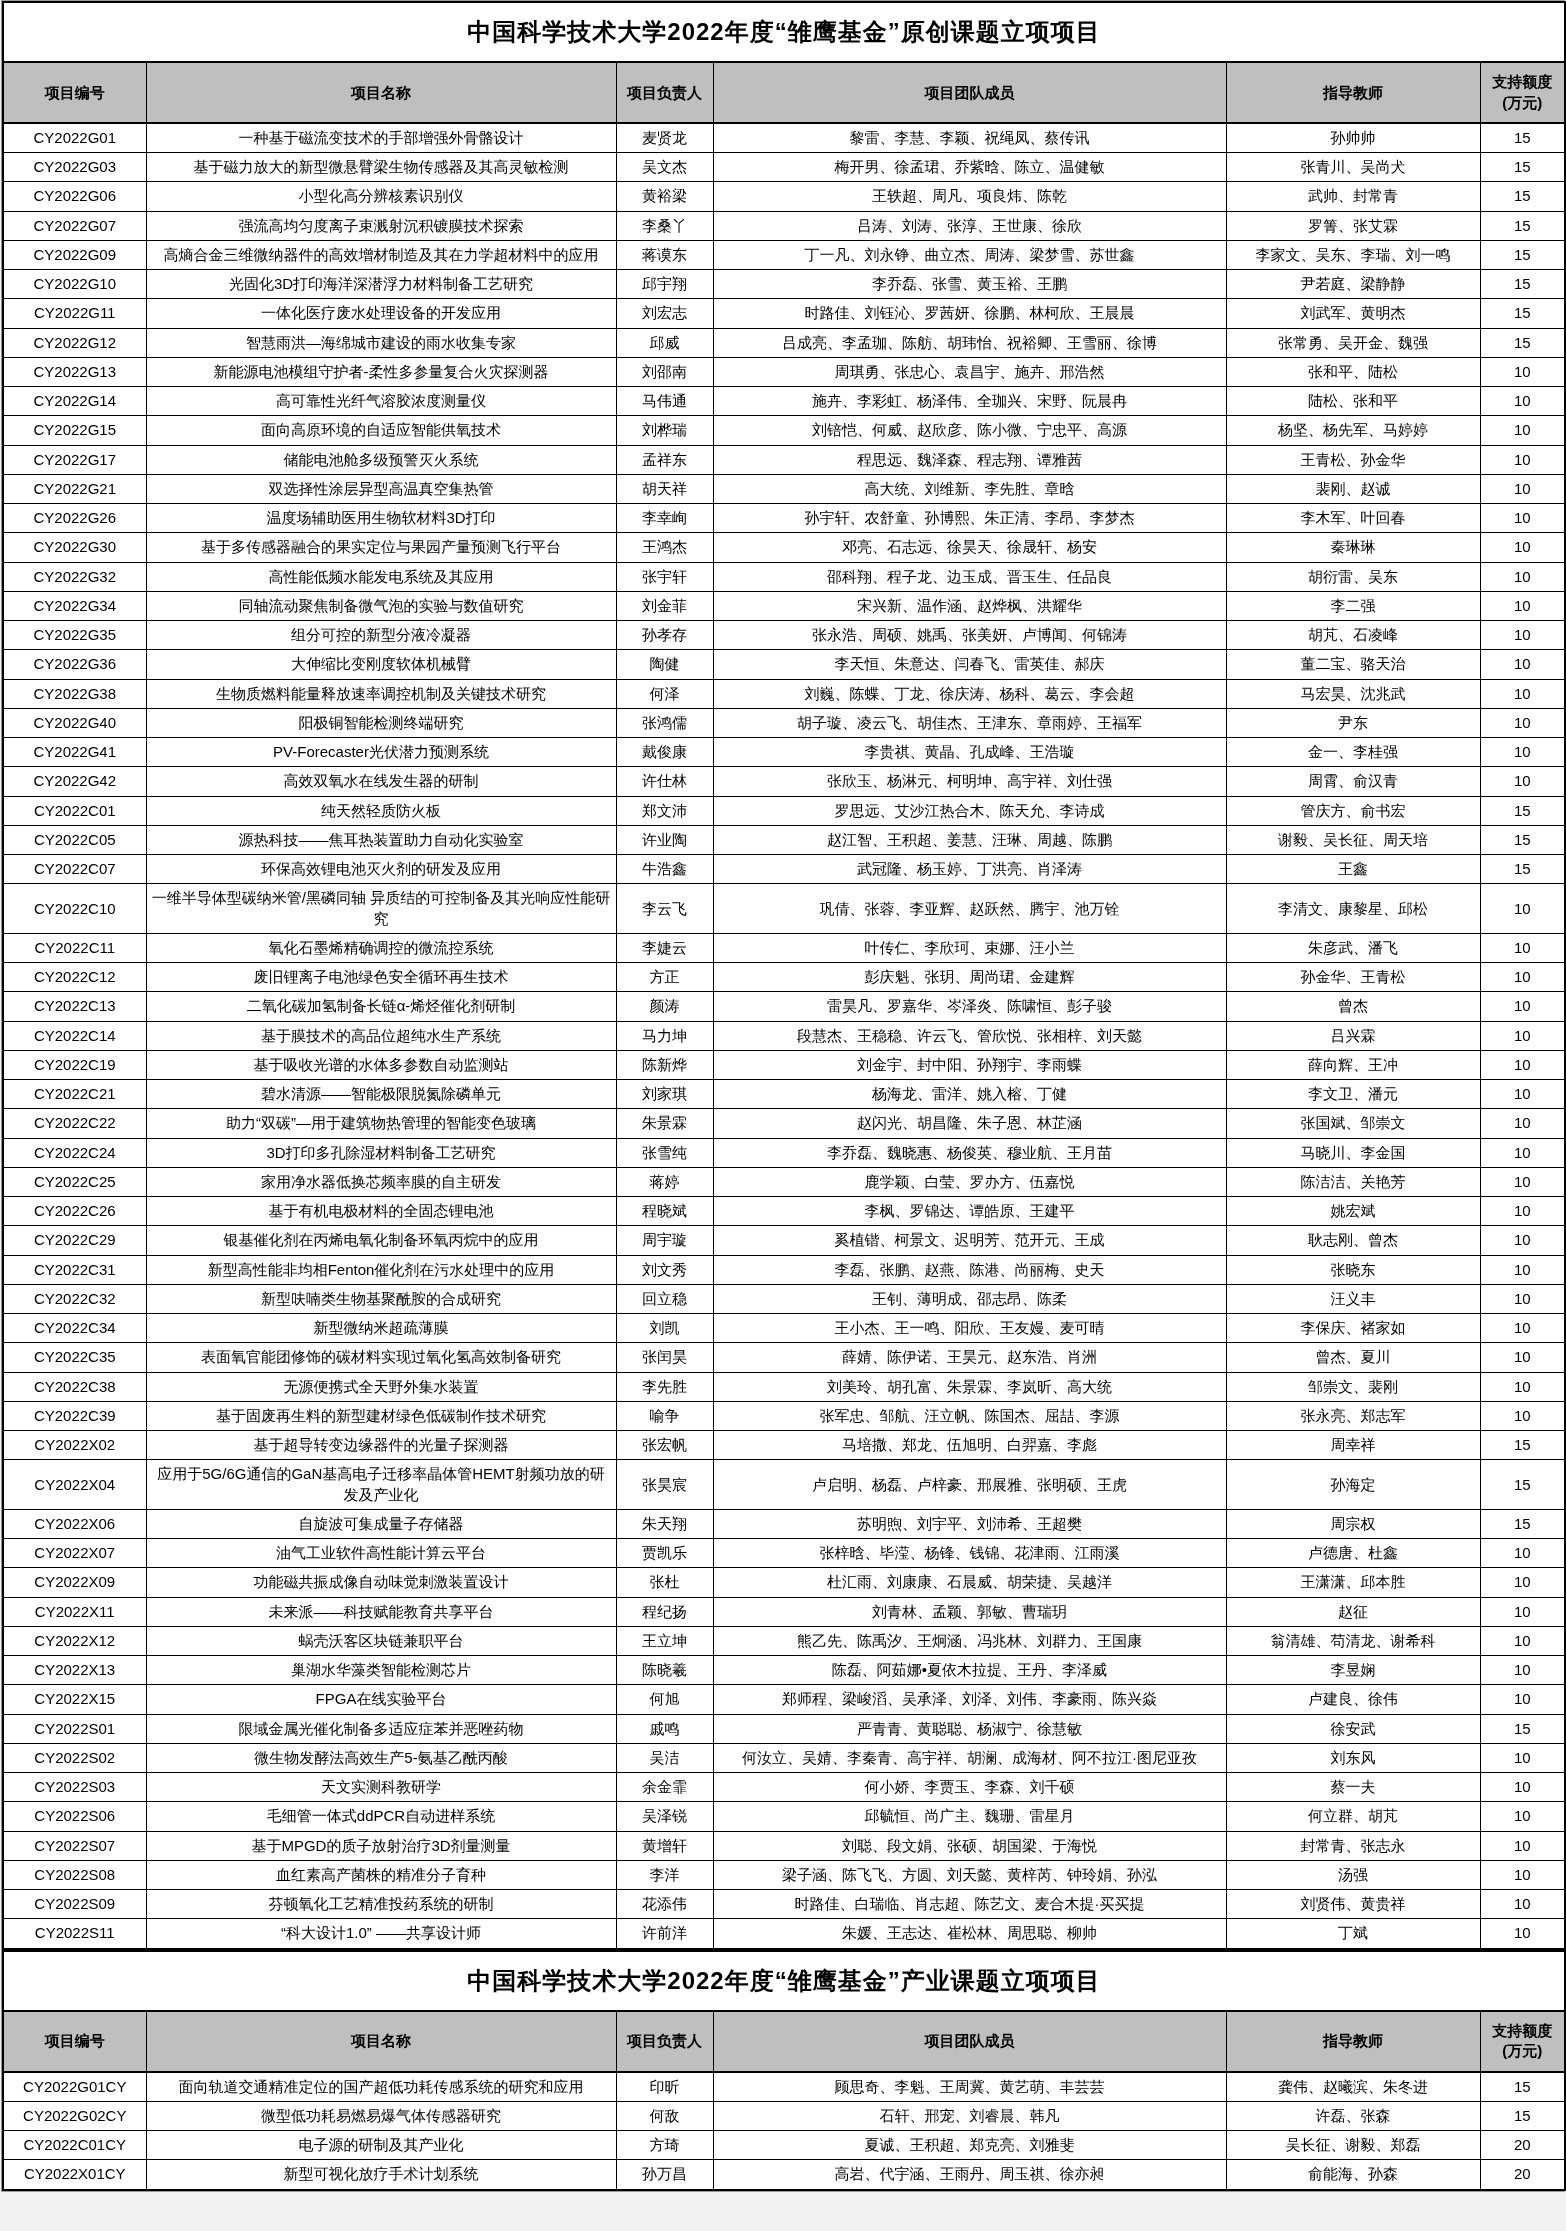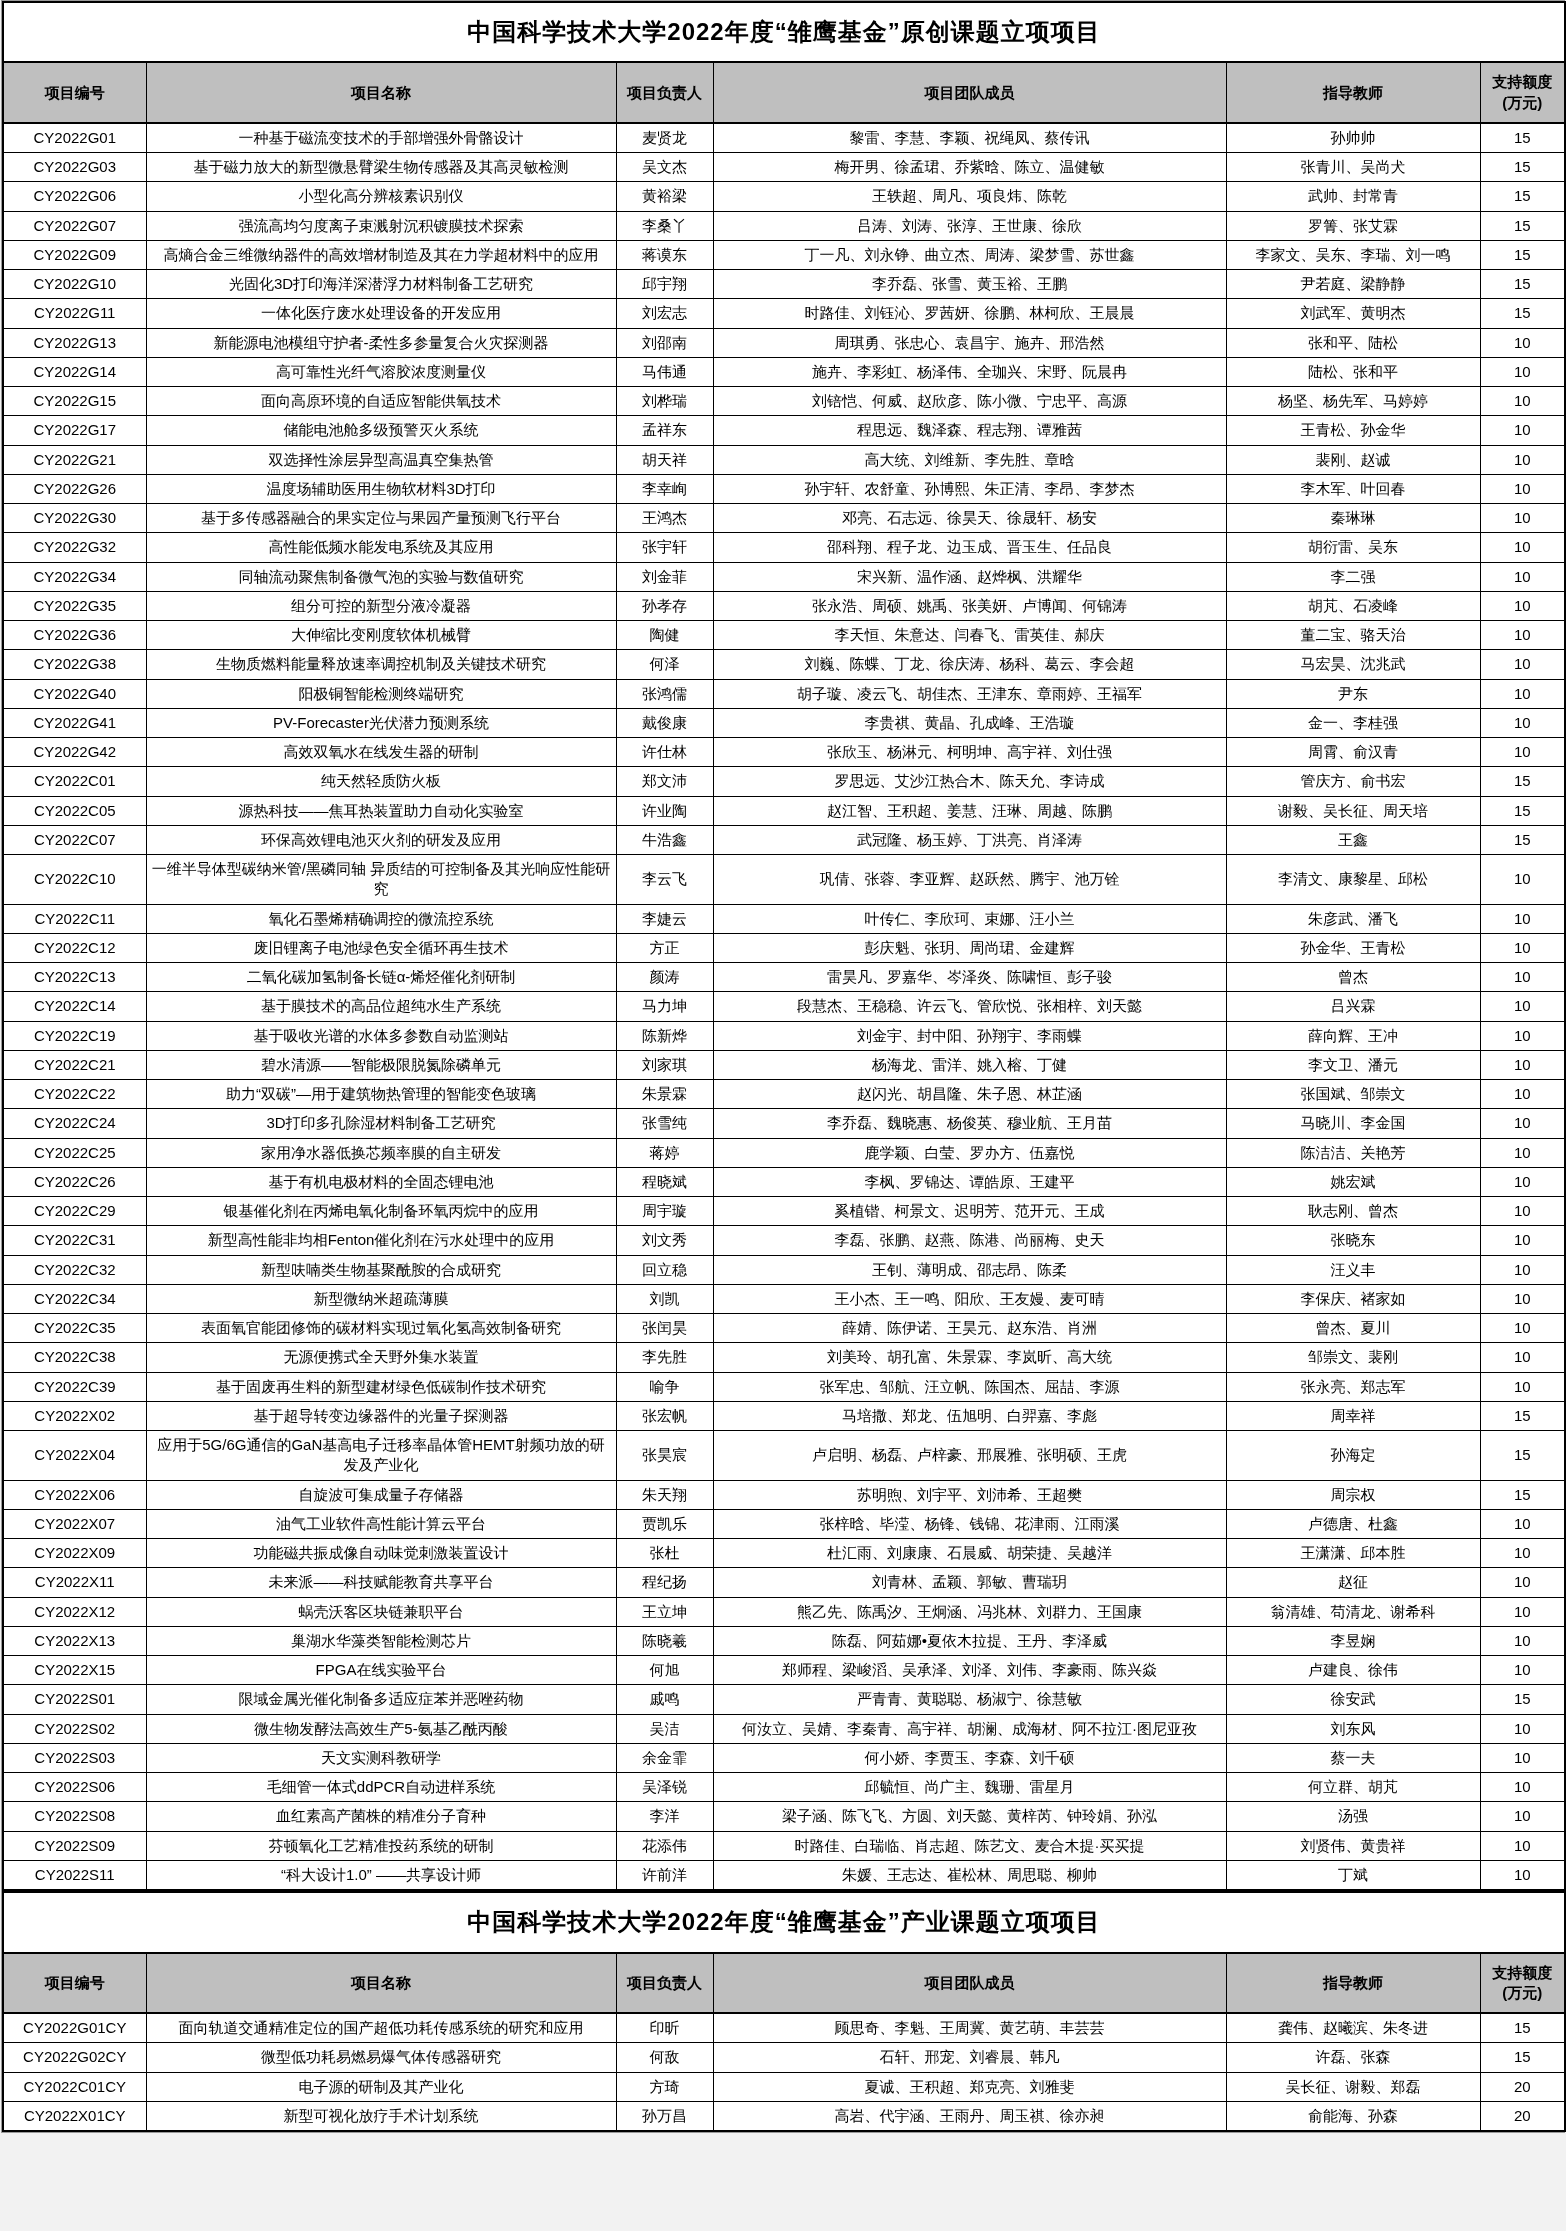--- a/index.html
+++ b/index.html
@@ -95,20 +95,28 @@
         </tr>
         <tr>
           <td class="c0">CY2022G11</td>
           <td class="c1">一体化医疗废水处理设备的开发应用</td>
           <td class="c2">刘宏志</td>
           <td class="c3">时路佳、刘钰沁、罗茜妍、徐鹏、林柯欣、王晨晨</td>
           <td class="c4">刘武军、黄明杰</td>
           <td class="c5">15</td>
         </tr>
         <tr>
+          <td class="c0">CY2022G12</td>
+          <td class="c1">智慧雨洪—海绵城市建设的雨水收集专家</td>
+          <td class="c2">邱威</td>
+          <td class="c3">吕成亮、李孟珈、陈舫、胡玮怡、祝裕卿、王雪丽、徐博</td>
+          <td class="c4">张常勇、吴开金、魏强</td>
+          <td class="c5">15</td>
+        </tr>
+        <tr>
           <td class="c0">CY2022G13</td>
           <td class="c1">新能源电池模组守护者-柔性多参量复合火灾探测器</td>
           <td class="c2">刘邵南</td>
           <td class="c3">周琪勇、张忠心、袁昌宇、施卉、邢浩然</td>
           <td class="c4">张和平、陆松</td>
           <td class="c5">10</td>
         </tr>
         <tr>
           <td class="c0">CY2022G14</td>
           <td class="c1">高可靠性光纤气溶胶浓度测量仪</td>
@@ -484,20 +492,28 @@
           <td class="c3">何小娇、李贾玉、李森、刘千硕</td>
           <td class="c4">蔡一夫</td>
           <td class="c5">10</td>
         </tr>
         <tr>
           <td class="c0">CY2022S06</td>
           <td class="c1">毛细管一体式ddPCR自动进样系统</td>
           <td class="c2">吴泽锐</td>
           <td class="c3">邱毓恒、尚广主、魏珊、雷星月</td>
           <td class="c4">何立群、胡芃</td>
+          <td class="c5">10</td>
+        </tr>
+        <tr>
+          <td class="c0">CY2022S07</td>
+          <td class="c1">基于MPGD的质子放射治疗3D剂量测量</td>
+          <td class="c2">黄增轩</td>
+          <td class="c3">刘聪、段文娟、张硕、胡国梁、于海悦</td>
+          <td class="c4">封常青、张志永</td>
           <td class="c5">10</td>
         </tr>
         <tr>
           <td class="c0">CY2022S08</td>
           <td class="c1">血红素高产菌株的精准分子育种</td>
           <td class="c2">李洋</td>
           <td class="c3">梁子涵、陈飞飞、方圆、刘天懿、黄梓芮、钟玲娟、孙泓</td>
           <td class="c4">汤强</td>
           <td class="c5">10</td>
         </tr>

